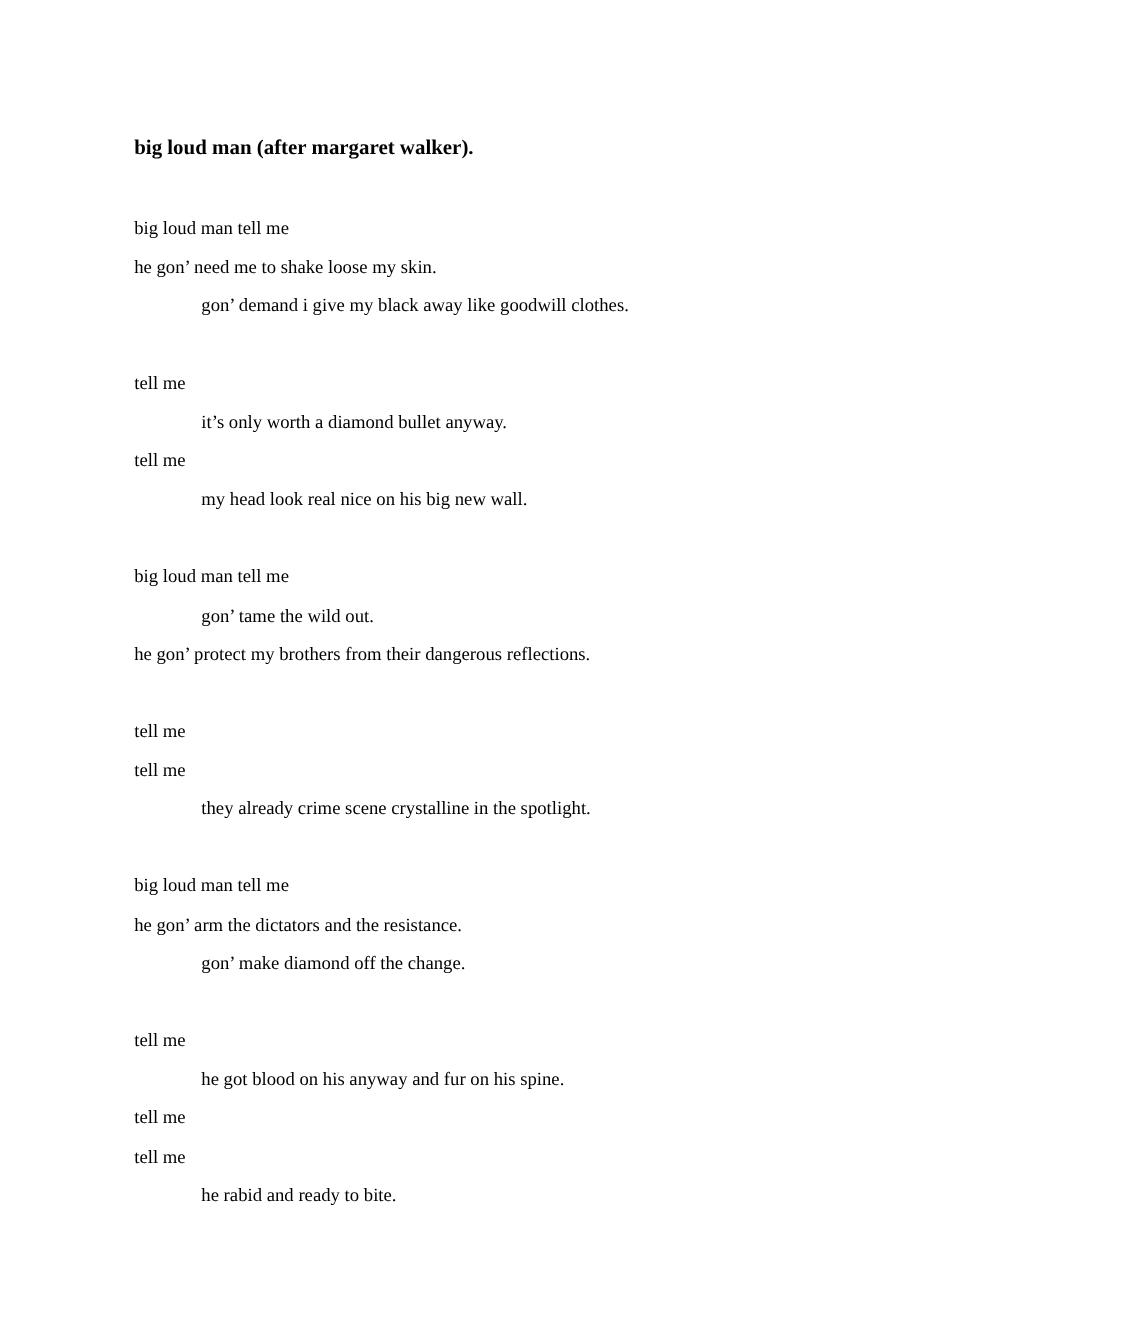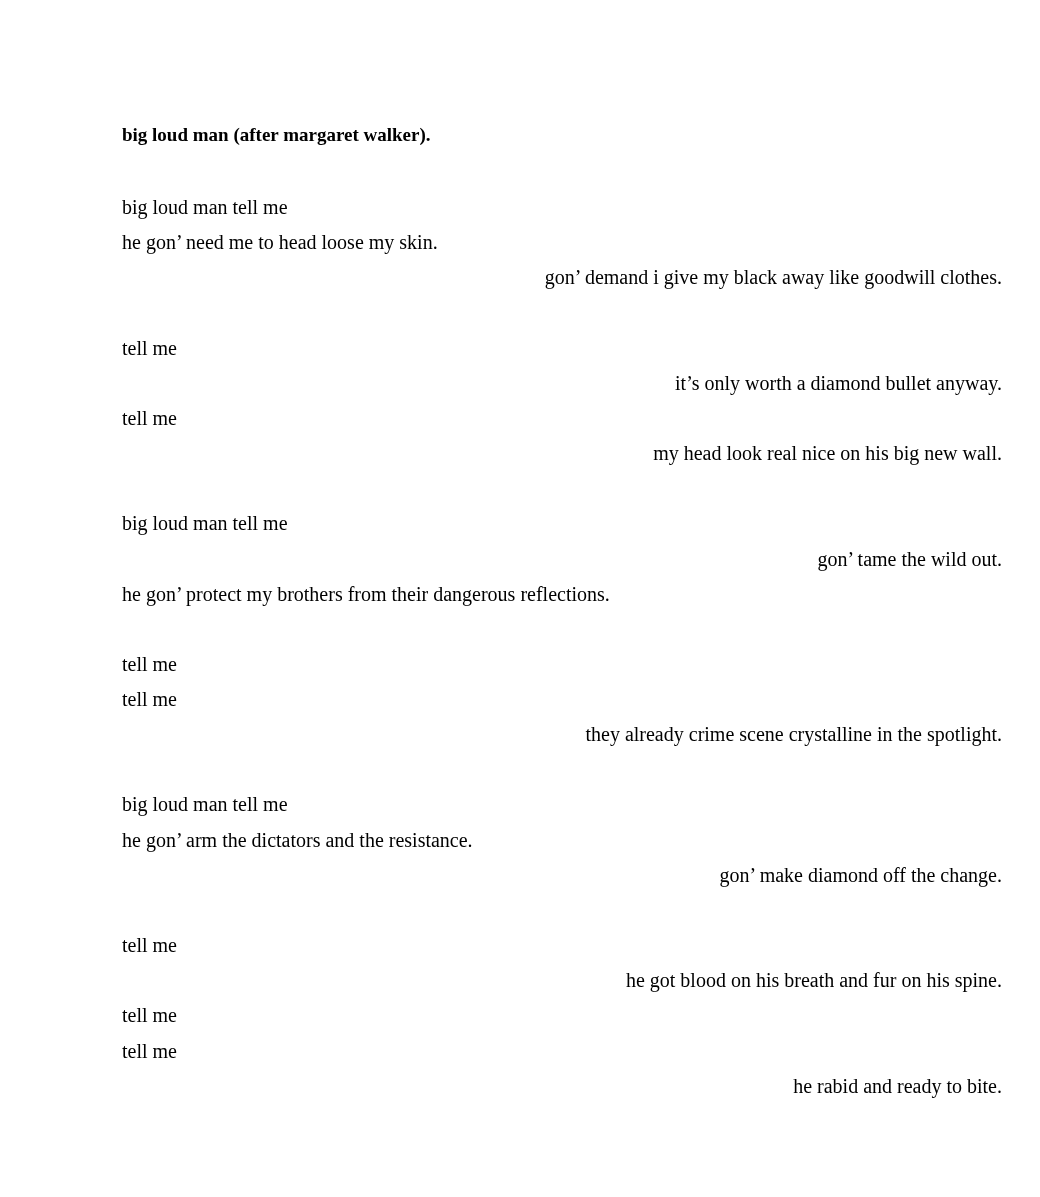--- a/index.html
+++ b/index.html
@@ -26,39 +26,38 @@
       font-size: 19px;
       line-height: 30px;
       height: 30px;
       margin: 0 0 40px 0;
       white-space: nowrap;
     }
     .stanza {
       margin: 0 0 35px 0;
     }
     .line {
-      font-size: 20px;
+      font-size: 17px;
       line-height: 35.2px;
       height: 35.2px;
       white-space: nowrap;
     }
     .line.indent {
       padding-left: 61px;
-      text-align: right;
     }
   </style>
 </head>
 <body>
 
 <div class="page">
   <div class="title">big loud man (after margaret walker).</div>
 
   <div class="stanza">
     <div class="line">big loud man tell me</div>
-    <div class="line">he gon’ need me to head loose my skin.</div>
+    <div class="line">he gon’ need me to shake loose my skin.</div>
     <div class="line indent">gon’ demand i give my black away like goodwill clothes.</div>
   </div>
 
   <div class="stanza">
     <div class="line">tell me</div>
     <div class="line indent">it’s only worth a diamond bullet anyway.</div>
     <div class="line">tell me</div>
     <div class="line indent">my head look real nice on his big new wall.</div>
   </div>
 
@@ -75,18 +74,18 @@
   </div>
 
   <div class="stanza">
     <div class="line">big loud man tell me</div>
     <div class="line">he gon’ arm the dictators and the resistance.</div>
     <div class="line indent">gon’ make diamond off the change.</div>
   </div>
 
   <div class="stanza">
     <div class="line">tell me</div>
-    <div class="line indent">he got blood on his breath and fur on his spine.</div>
+    <div class="line indent">he got blood on his anyway and fur on his spine.</div>
     <div class="line">tell me</div>
     <div class="line">tell me</div>
     <div class="line indent">he rabid and ready to bite.</div>
   </div>
 </div>
 
 </body></html>

